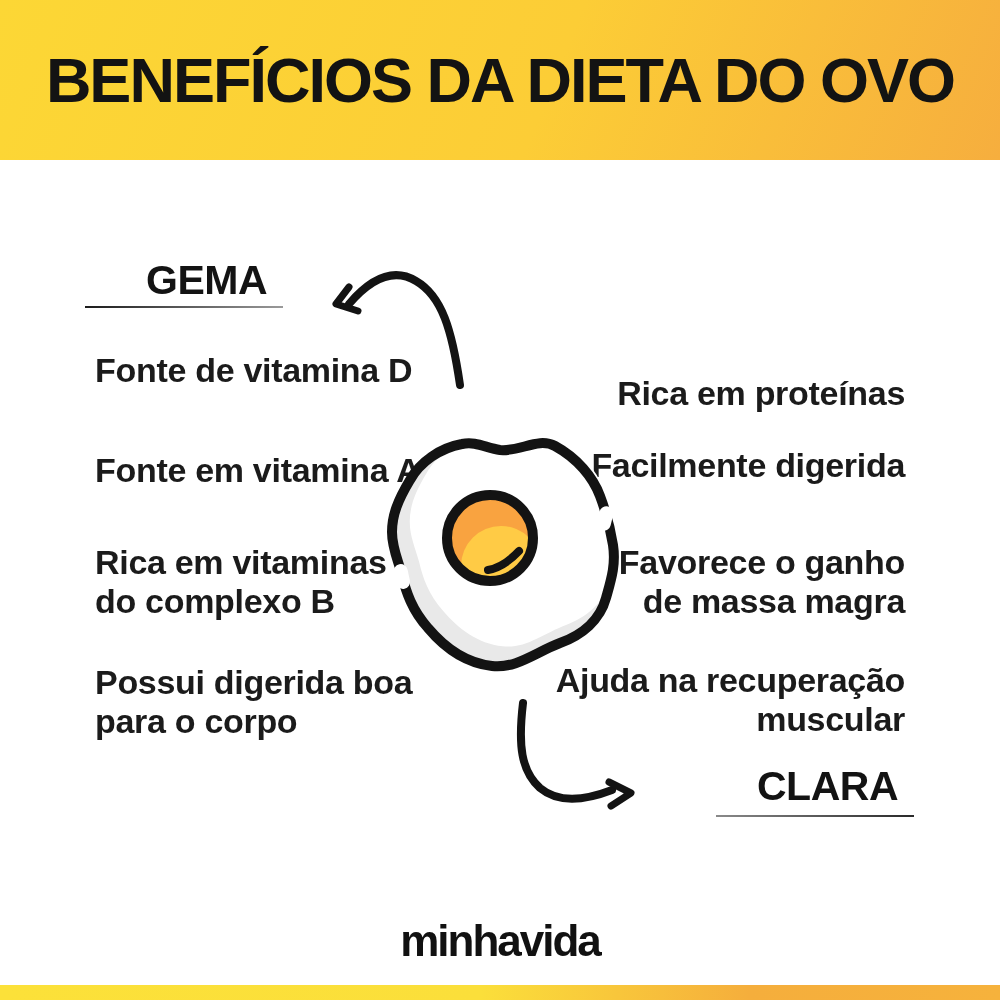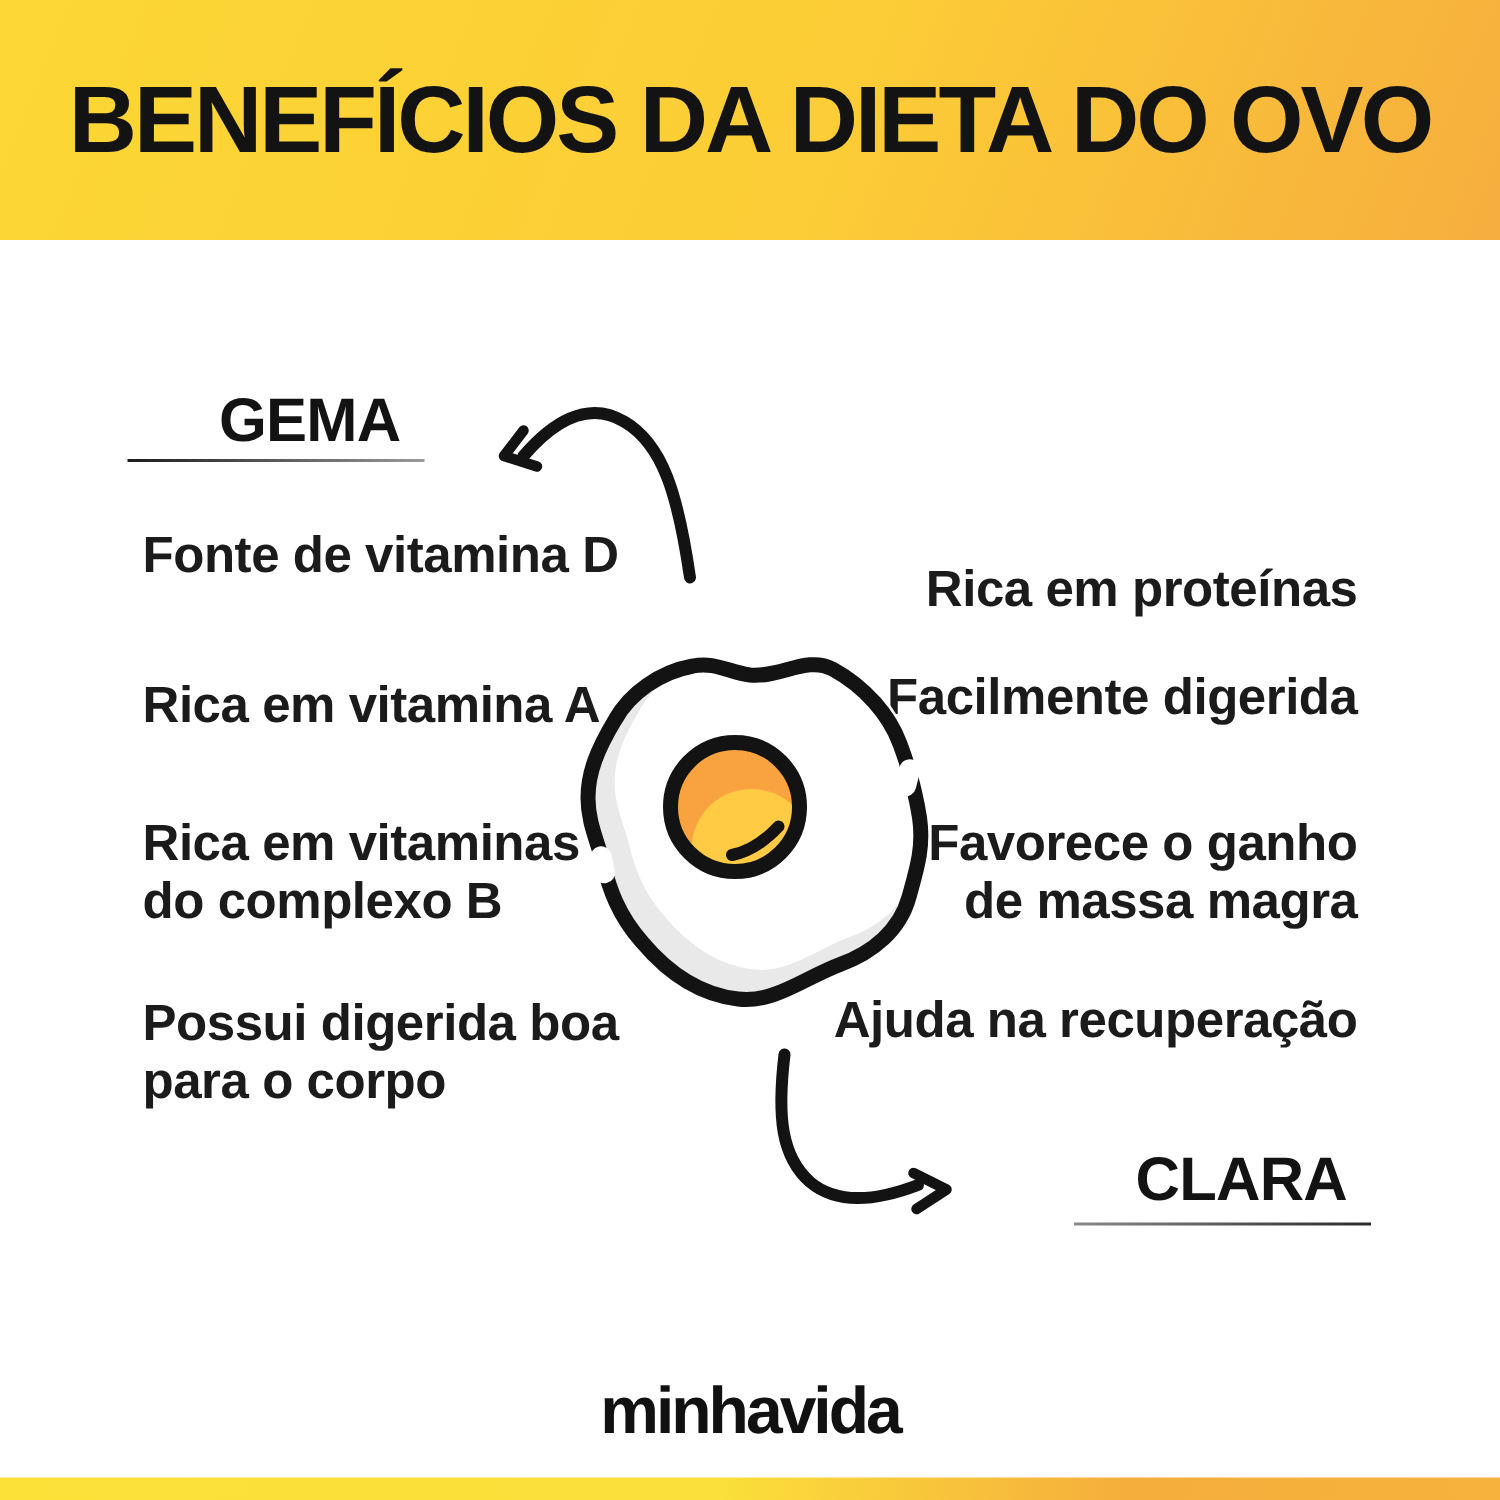--- a/index.html
+++ b/index.html
@@ -65,21 +65,21 @@
   <div class="section-label" id="gema-label">GEMA</div>
   <div class="rule" id="gema-underline"></div>
 
   <div class="section-label" id="clara-label">CLARA</div>
   <div class="rule" id="clara-underline"></div>
 
   <div class="benefit left" id="l-item0">
     <div>Fonte de vitamina D</div>
   </div>
   <div class="benefit left" id="l-item1">
-    <div>Rica em vitamina A</div>
+    <div>Fonte em vitamina A</div>
   </div>
   <div class="benefit left" id="l-item2">
     <div>Rica em vitaminas</div>
     <div>do complexo B</div>
   </div>
   <div class="benefit left" id="l-item3">
     <div>Possui digerida boa</div>
     <div>para o corpo</div>
   </div>
 
@@ -88,20 +88,21 @@
   </div>
   <div class="benefit right" id="r-item1">
     <div>Facilmente digerida</div>
   </div>
   <div class="benefit right" id="r-item2">
     <div>Favorece o ganho</div>
     <div>de massa magra</div>
   </div>
   <div class="benefit right" id="r-item3">
     <div>Ajuda na recuperação</div>
+    <div>muscular</div>
   </div>
 
   <svg class="layer" viewBox="0 0 1000 1000" aria-hidden="true">
     <g fill="none" stroke="#131313" stroke-linecap="round" stroke-linejoin="round">
       <path d="M 460 385 C 452 330 442 296 416 281 C 391 266 367 283 349 304" stroke-width="8"></path>
       <path d="M 349 287 L 336 304 L 358 311" stroke-width="7"></path>
     </g>
     <g fill="none" stroke="#131313" stroke-linecap="round" stroke-linejoin="round">
       <path d="M 523 703 C 518 745 521 771 540 788 C 559 804 586 800 612 790" stroke-width="8"></path>
       <path d="M 609 782 L 631 793 L 611 806" stroke-width="7"></path>

